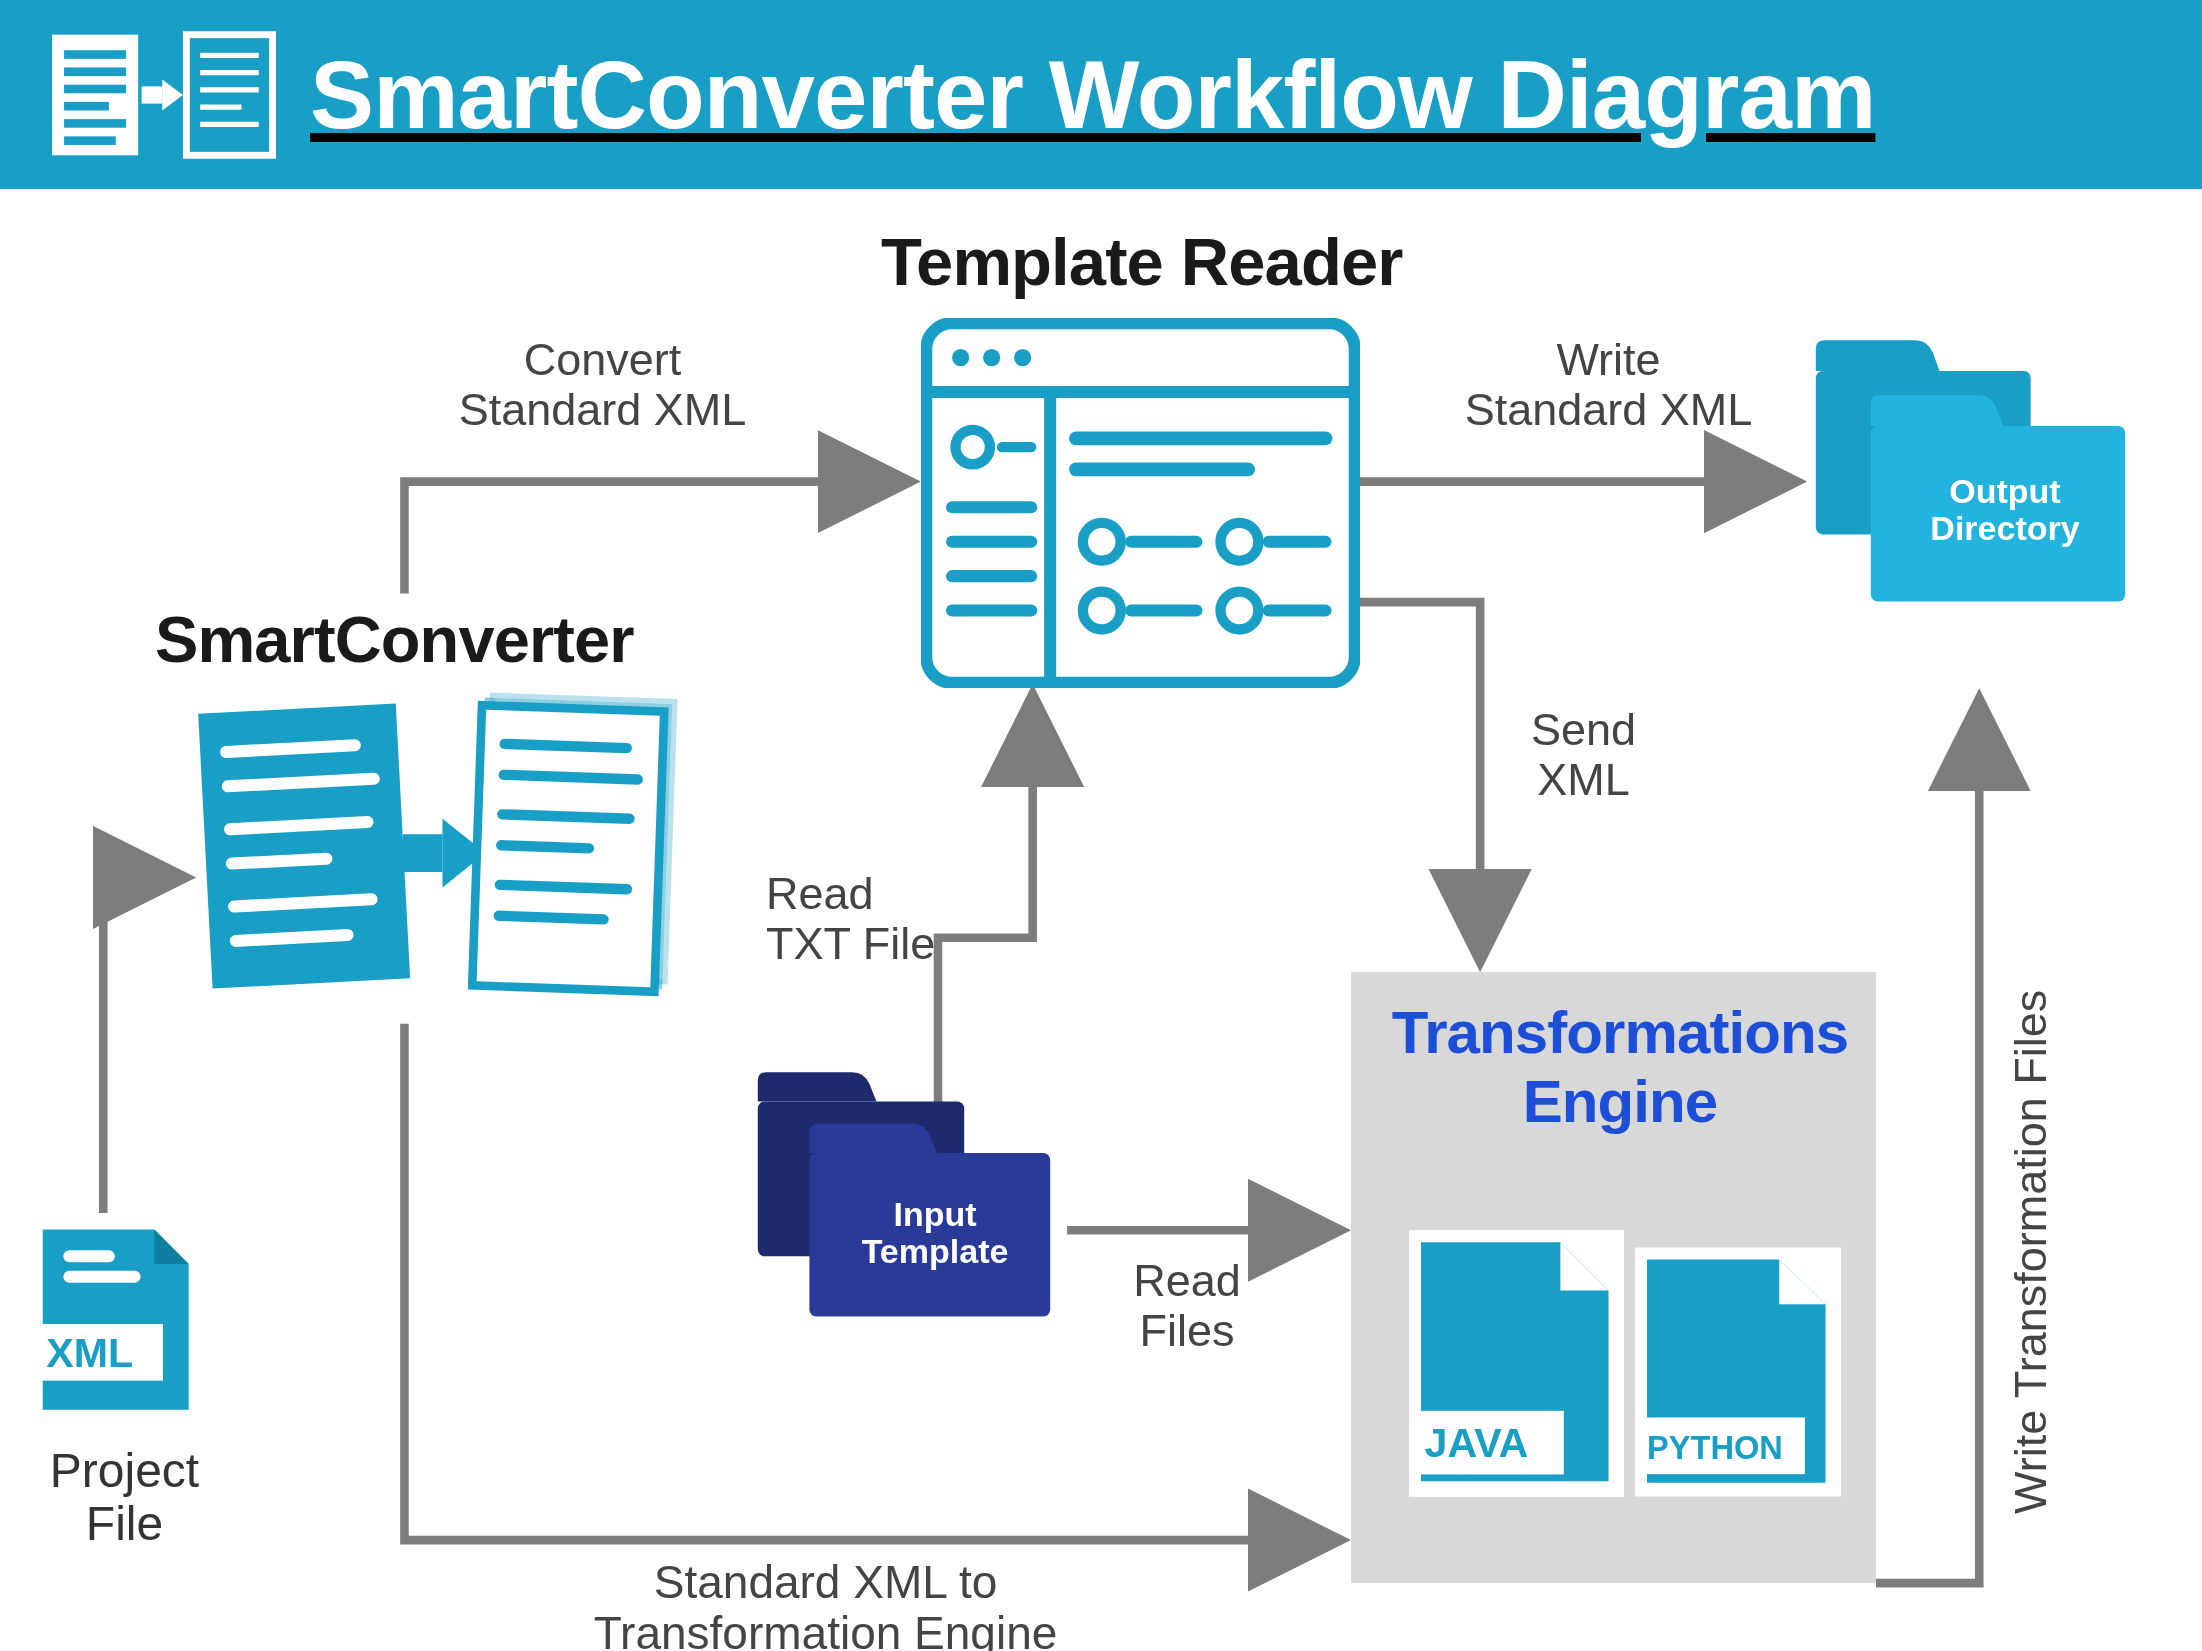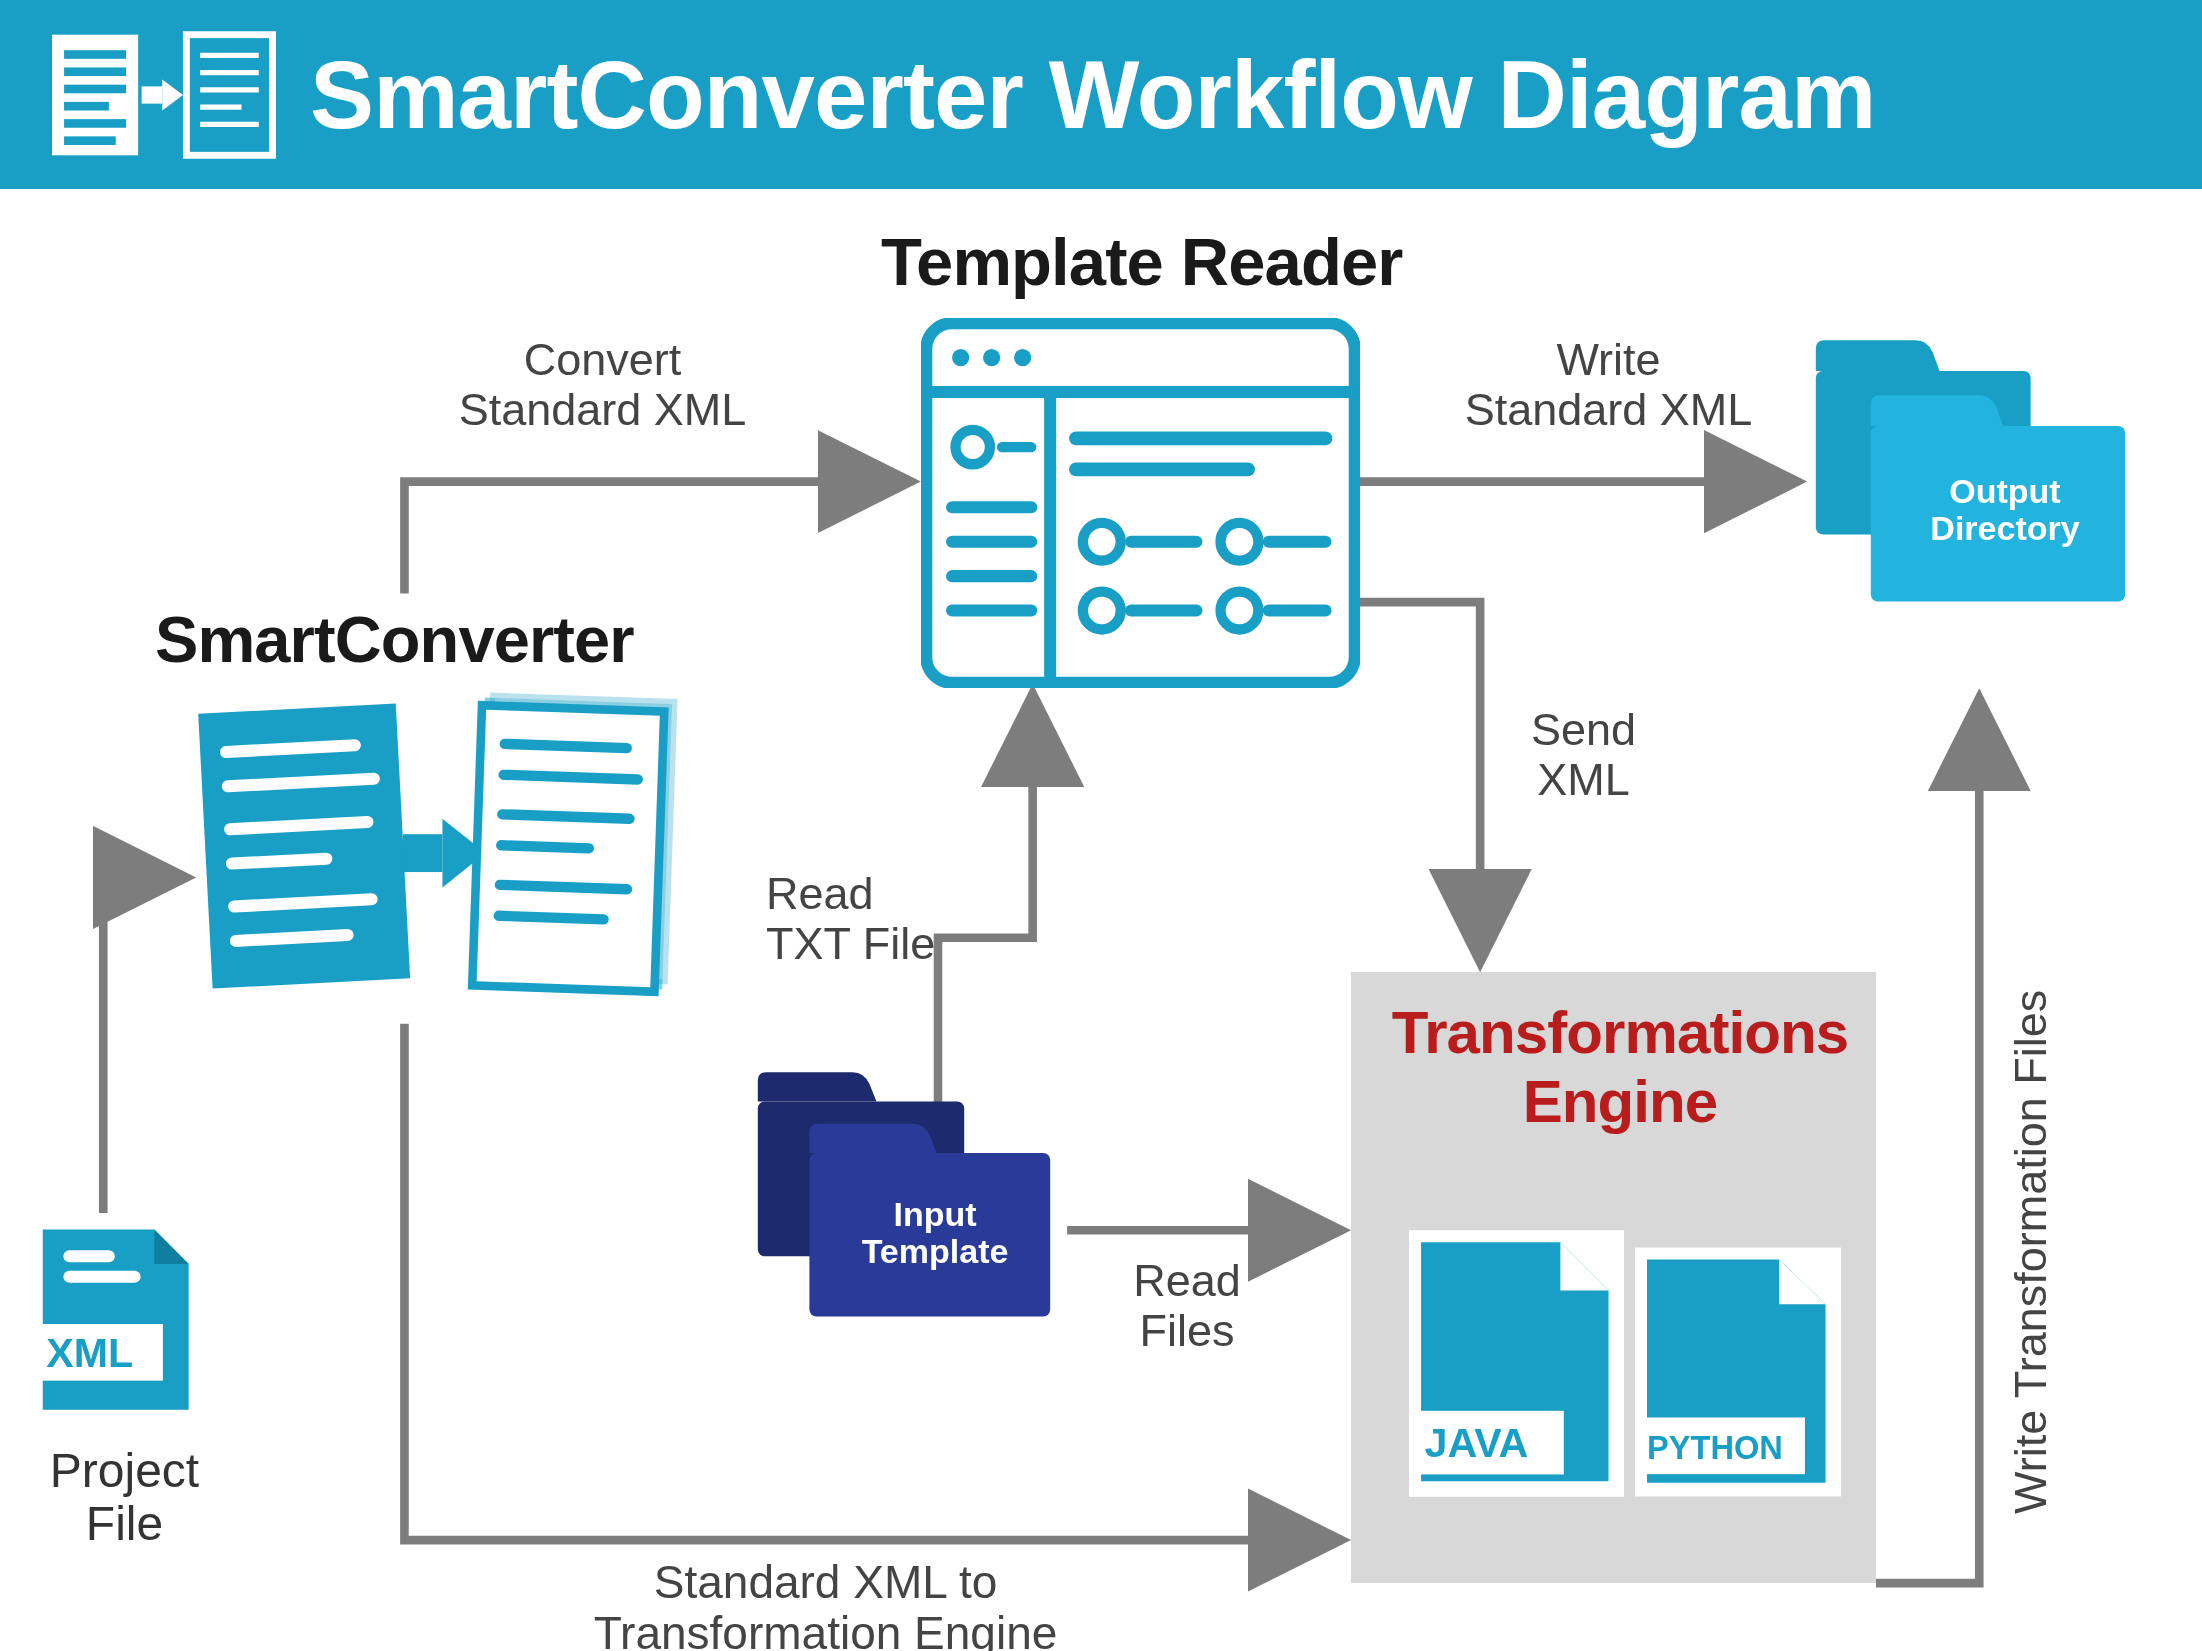--- a/index.html
+++ b/index.html
@@ -1,24 +1,24 @@
 <!DOCTYPE html>
 <html style="font-size:13.8px"><head>
 <meta charset="utf-8">
 <style>
   html,body{margin:0;padding:0;background:#fff;}
   body{width:2203px;height:1652px;position:relative;font-family:"Helvetica Neue",Arial,sans-serif;}
-  .header{background:#199fc6;height:189px;display:flex;align-items:center;padding-left:52px;}
+  .header{background:#199fc6;height:189px;display:flex;align-items:center;padding-left:52px;text-decoration:underline;}
   .header-title{color:#fff;font-size:96px;font-weight:600;letter-spacing:-0.9px;font-family:"Helvetica Neue Condensed","Arial Narrow",Arial,sans-serif;margin-left:34px;}
   .canvas{position:relative;width:2203px;height:1463px;}
   .node-label{position:absolute;color:#1a1a1a;font-weight:600;letter-spacing:-0.9px;}
   .edge-label{position:absolute;color:#444;font-family:Arial,sans-serif;font-size:45px;line-height:1.1;text-align:center;}
   .vlabel{position:absolute;color:#444;font-family:Arial,sans-serif;font-size:45px;writing-mode:vertical-rl;transform:rotate(180deg);}
   .folder-label{color:#fff;font-size:34px;font-weight:600;text-align:center;line-height:1.1;}
-  .box-title{color:#b91c1c;font-weight:600;text-align:center;letter-spacing:-0.9px;margin-left:13px;}
+  .box-title{color:#1d4ed8;font-weight:600;text-align:center;letter-spacing:-0.9px;margin-left:13px;}
 </style>
 </head>
 <body>
 
 <div class="header">
   <svg width="224" height="138" viewBox="0 0 260 160">
 
     <g transform="translate(0,10)">
       <rect x="0" y="0" width="100" height="140" fill="#fff"></rect>
       <rect x="14" y="18" width="72" height="10" fill="#199fc6"></rect>

